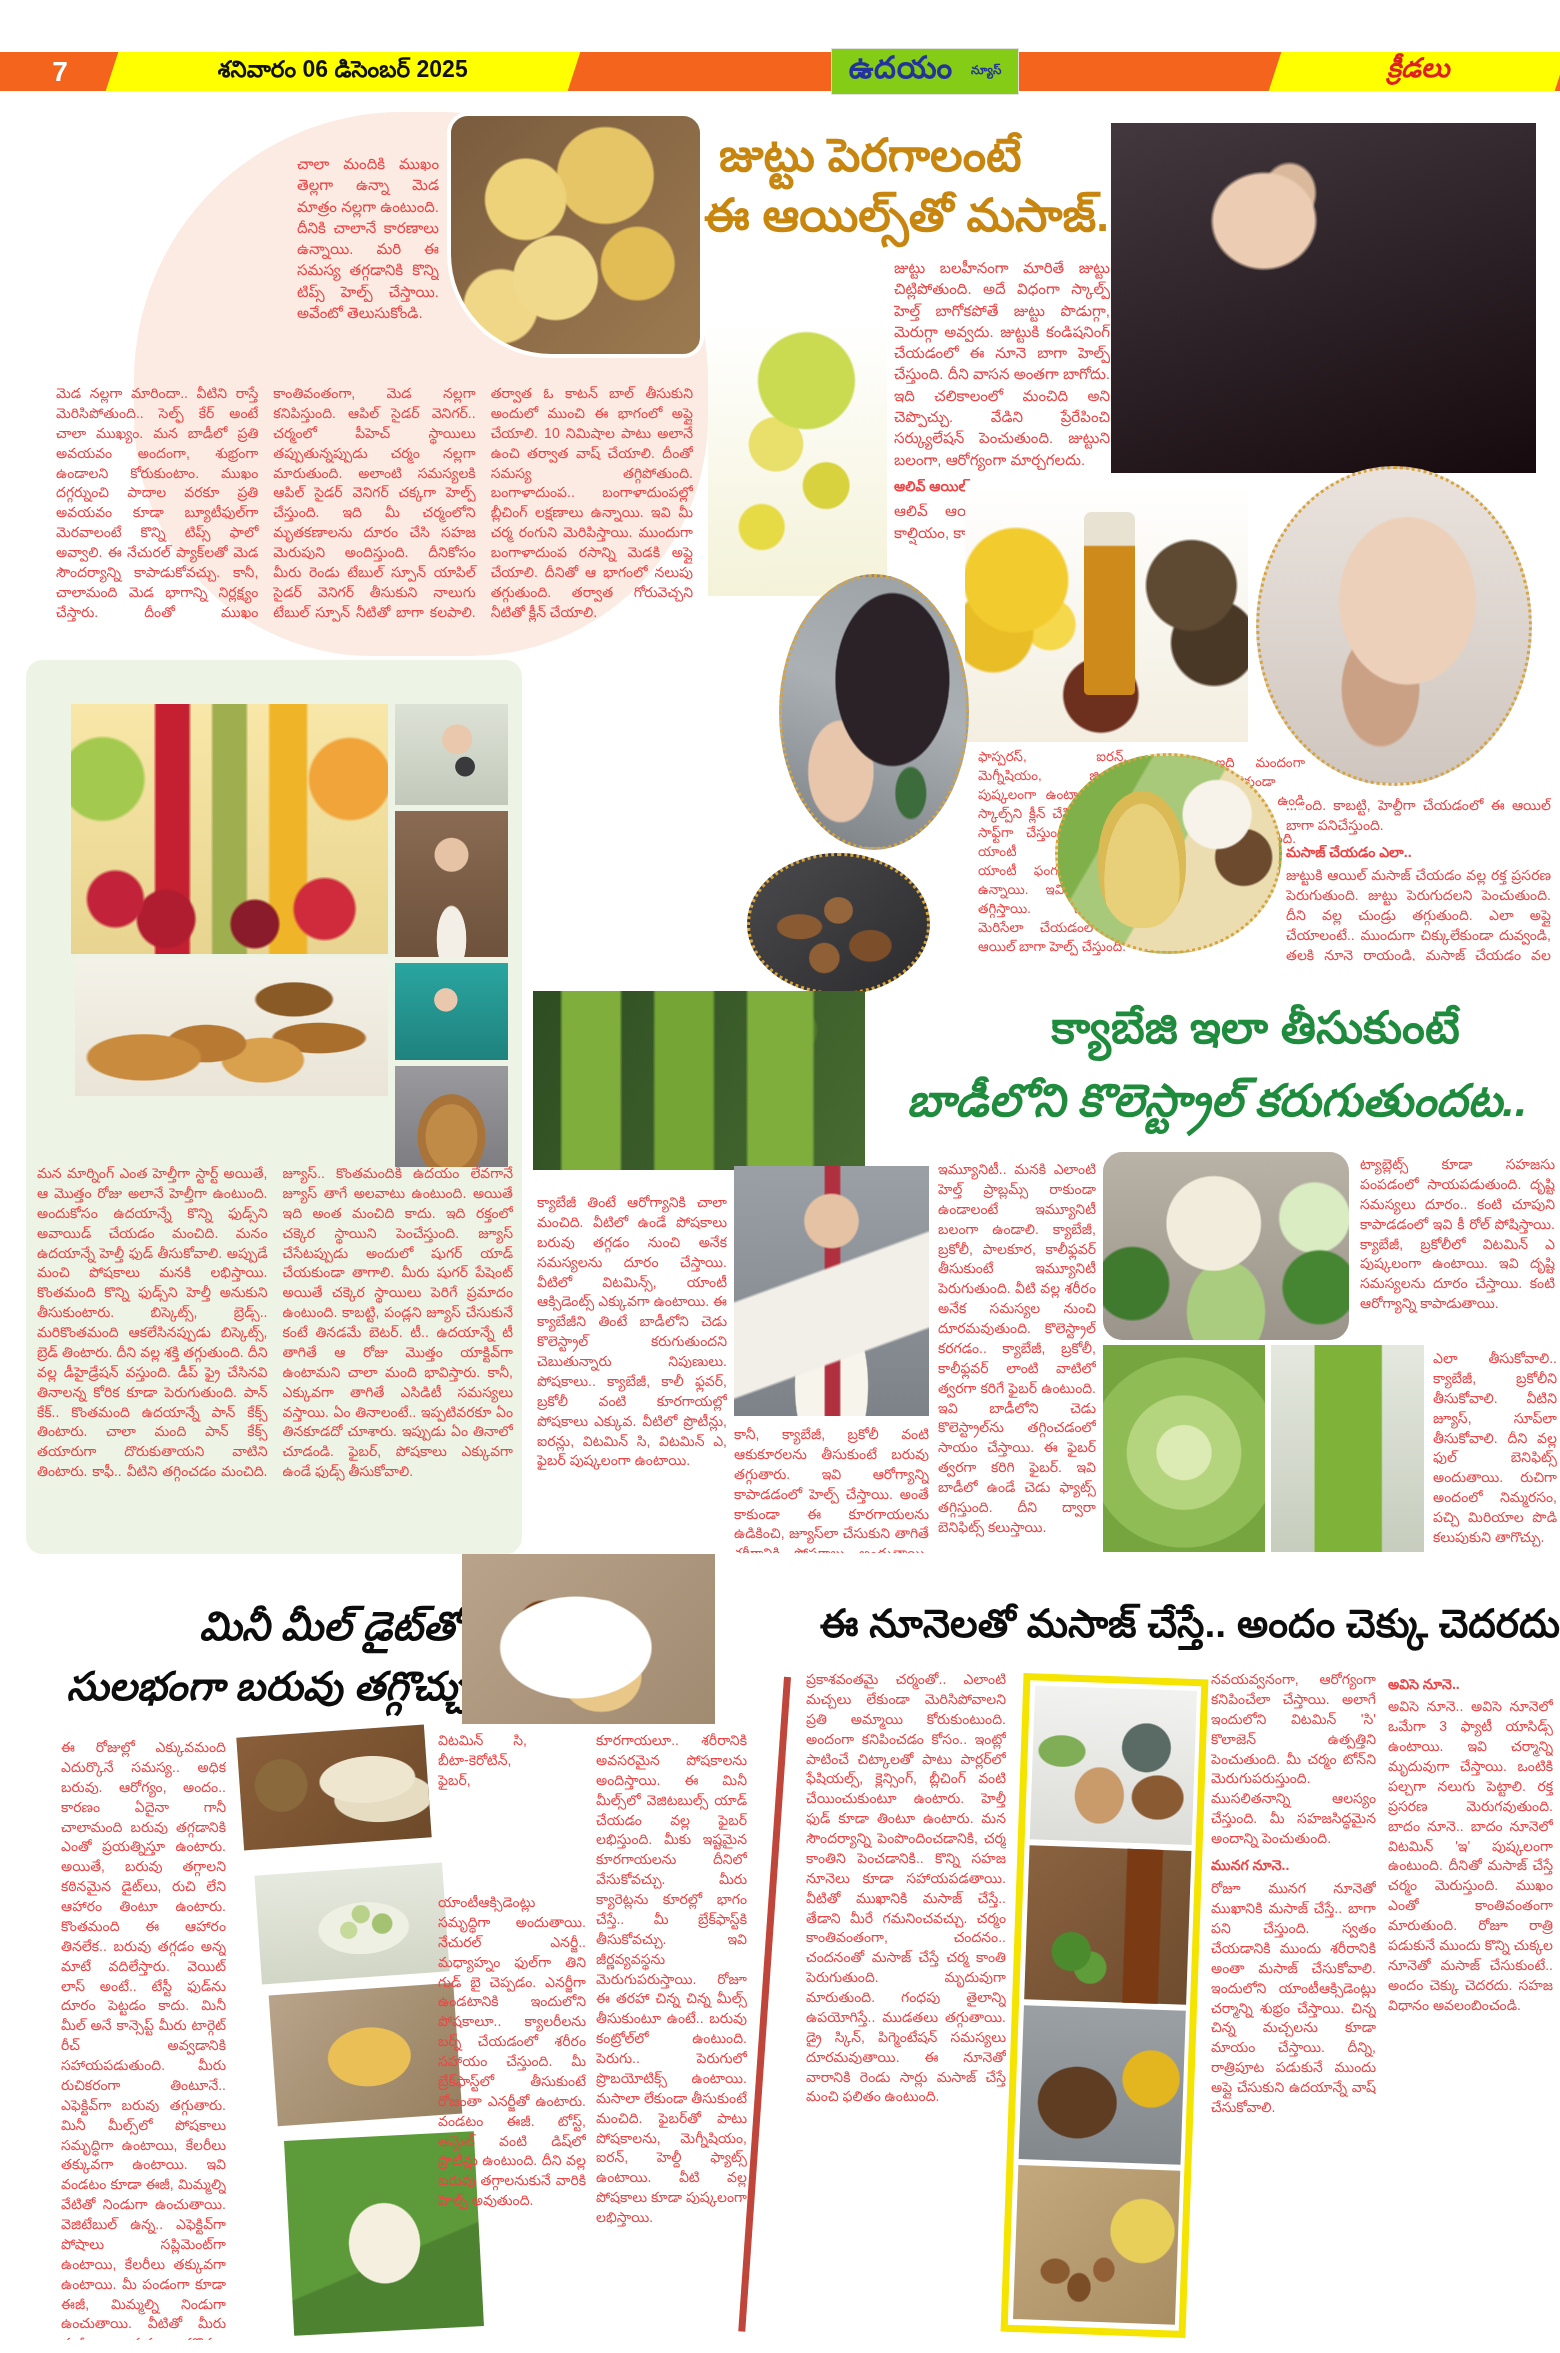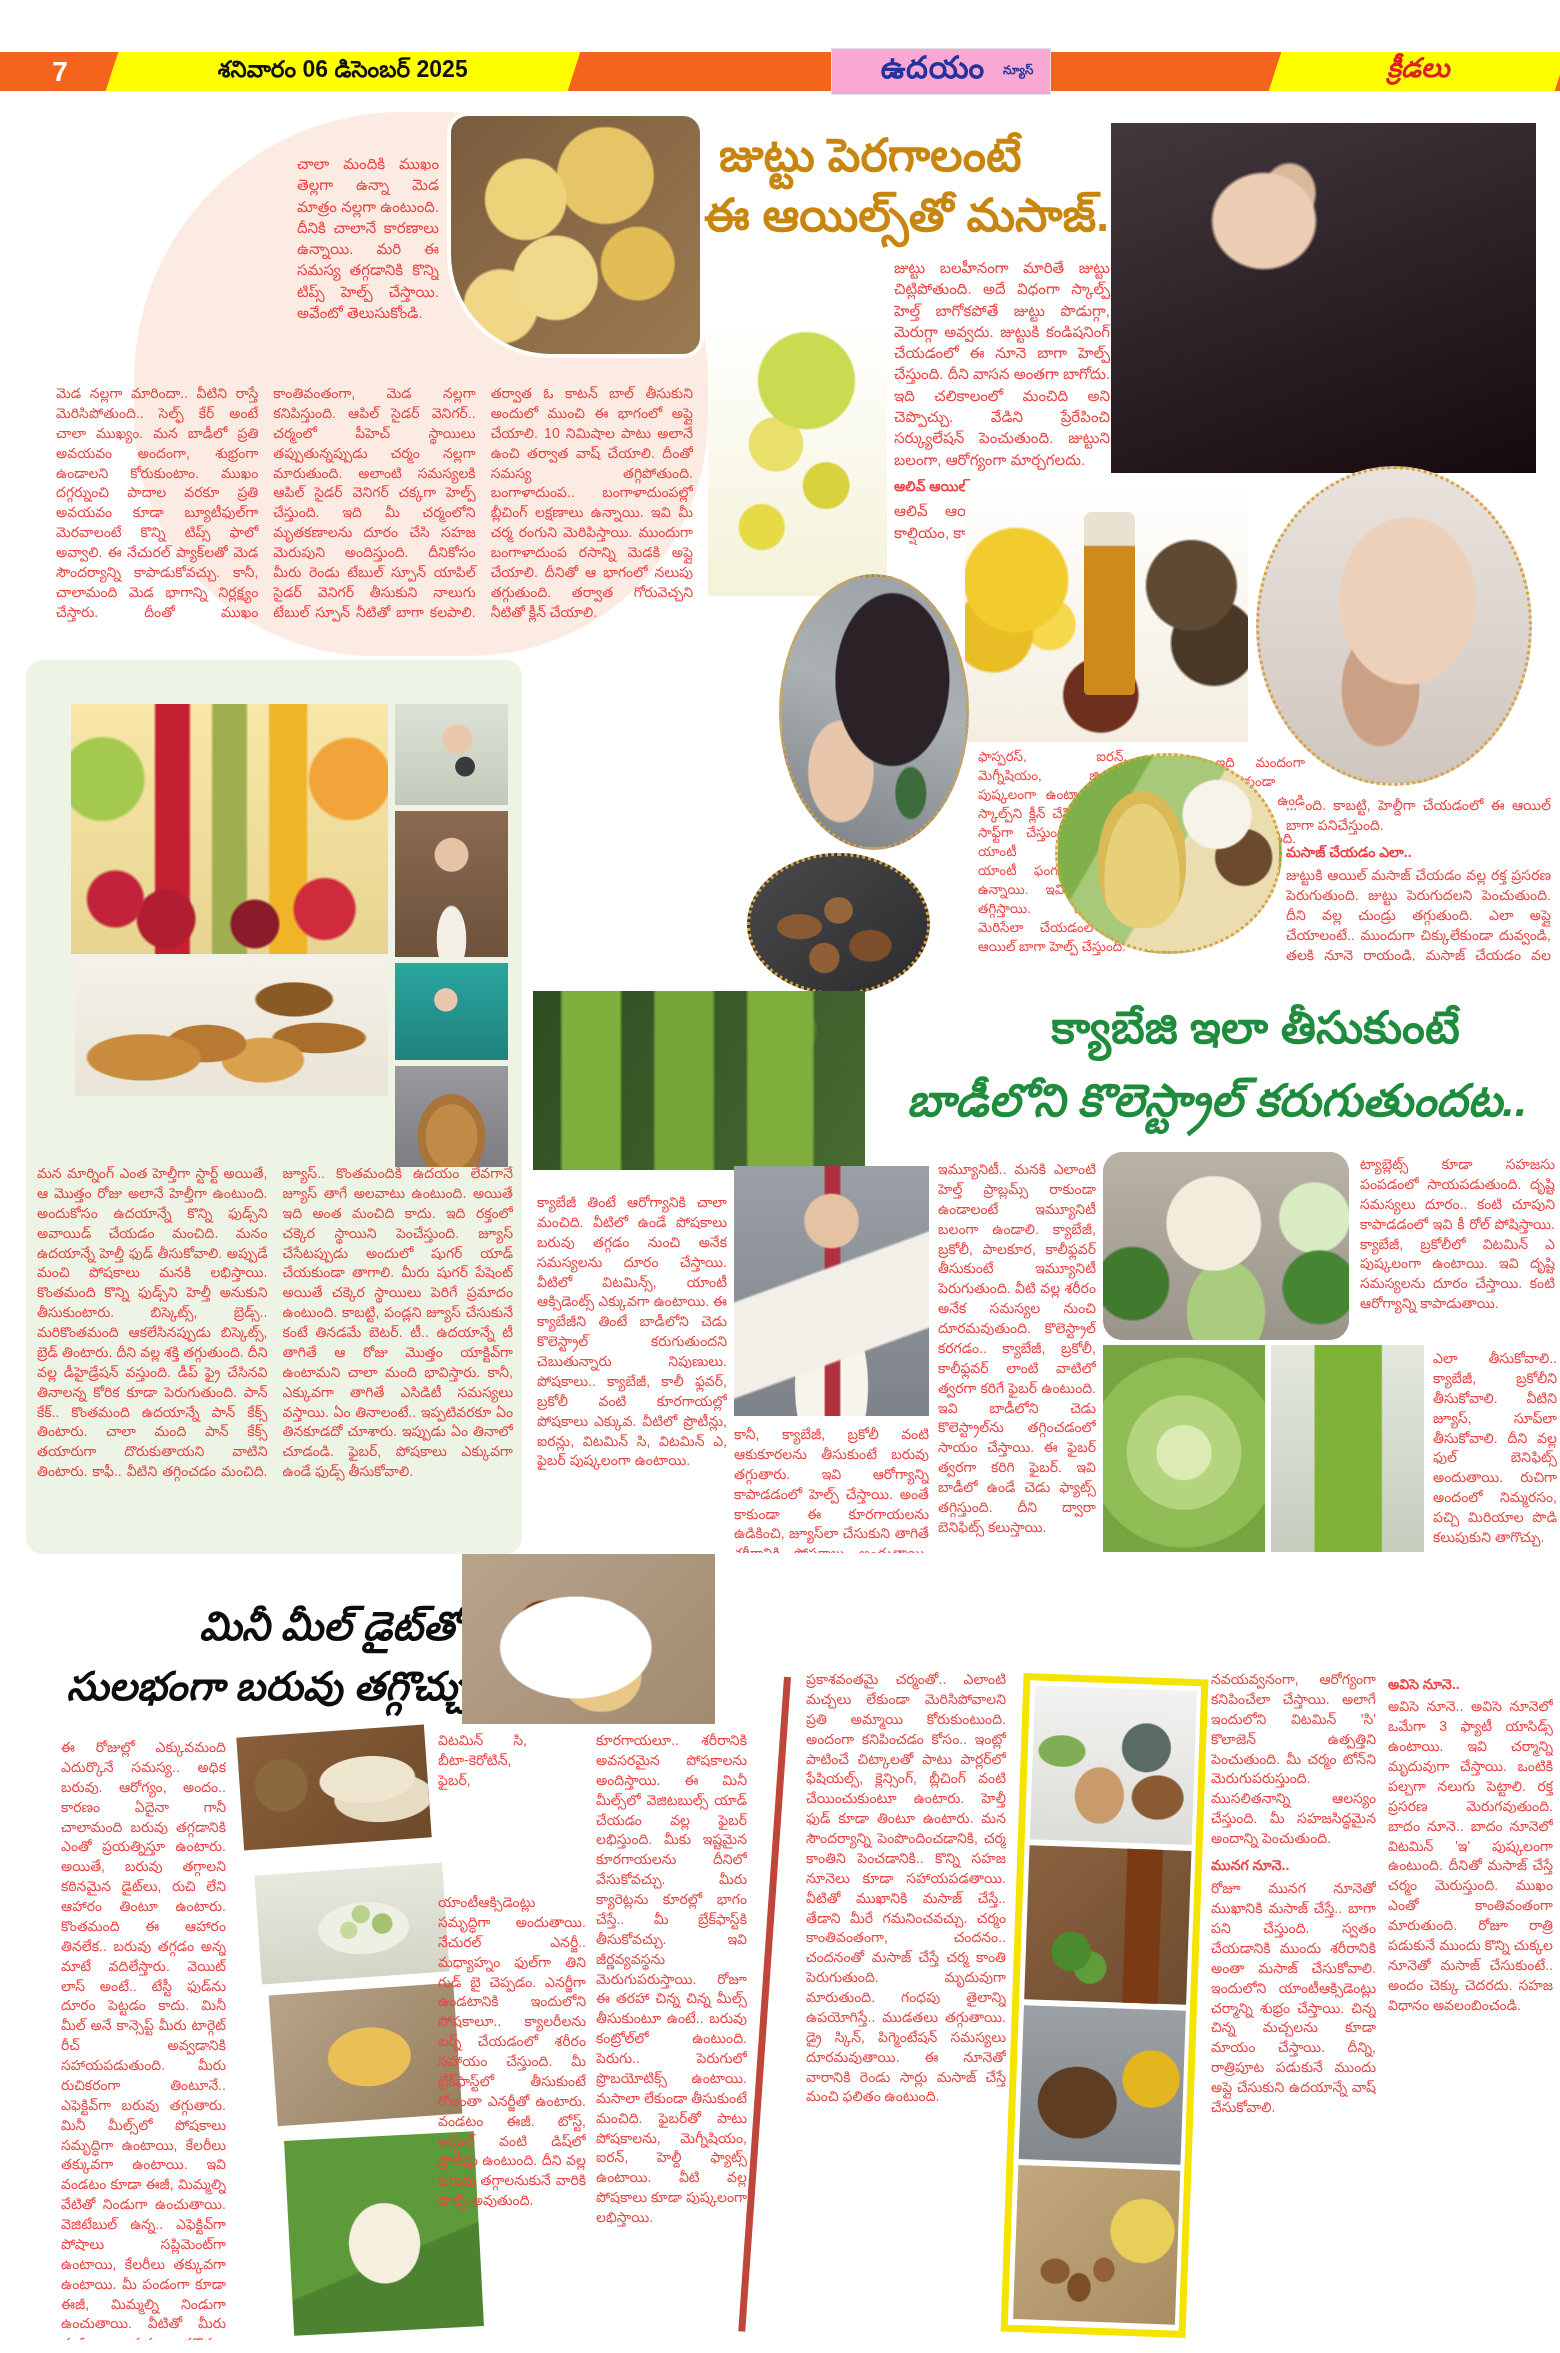--- a/index.html
+++ b/index.html
@@ -21,21 +21,21 @@
 </head>
 <body>
 
 <div class="page">
 
   <div class="abs" style="left:0;top:52px;width:1561px;height:39px;background:#f4641d;"></div>
   <div class="abs" style="left:30px;top:55px;width:60px;height:34px;color:#fff;font-size:28px;font-weight:700;display:flex;align-items:center;justify-content:center;">7</div>
   <div class="abs skew" style="left:112px;top:52px;width:462px;height:39px;background:#ffff00;display:flex;align-items:center;justify-content:center;">
     <span class="unskew" style="font-size:23px;font-weight:700;color:#111;">శనివారం 06 డిసెంబర్ 2025</span>
   </div>
-  <div class="abs" style="left:831px;top:48px;width:186px;height:45px;background:#f9a8d4;display:flex;align-items:center;justify-content:center;gap:18px;border:0.7px solid #e0e0e0;padding-left:32px;">
+  <div class="abs" style="left:831px;top:48px;width:186px;height:45px;background:#84cc16;display:flex;align-items:center;justify-content:center;gap:18px;border:0.7px solid #e0e0e0;">
     <span style="color:#23339b;font-size:31px;font-weight:800;letter-spacing:0.7px;">ఉదయం</span>
     <span style="color:#23339b;font-size:12px;font-weight:700;">న్యూస్</span>
   </div>
   <div class="abs skew" style="left:1275px;top:52px;width:286px;height:39px;background:#ffff00;display:flex;align-items:center;justify-content:center;">
     <span class="unskew" style="font-size:27px;font-weight:800;color:#e02020;font-style:italic;">క్రీడలు</span>
   </div>
 
   <div class="abs" style="left:134px;top:112px;width:574px;height:544px;background:#fcebe2;border-radius:268px 268px 239px 239px;"></div>
 
 
@@ -240,20 +240,21 @@
        linear-gradient(135deg,#b9a38a,#96805f);"></div>
 
   <div class="ph" style="left:289px;top:2136px;width:190px;height:195px;transform:rotate(-3deg);background:
        radial-gradient(ellipse at 50% 55%, #f4efdf 0 26%, transparent 27%),
        linear-gradient(160deg,#5d9b3a 0 60%,#4c8230 61%);"></div>
 
   <div class="abs txt" style="left:438px;top:1731px;width:89px;height:142px;font-size:14px;">విటమిన్ సి, బీటా-కెరోటిన్, ఫైబర్,</div>
   <div class="abs txt" style="left:438px;top:1893px;width:148px;height:447px;font-size:14px;">యాంటీఆక్సిడెంట్లు సమృద్ధిగా అందుతాయి. నేచురల్ ఎనర్జీ.. మధ్యాహ్నం ఫుల్‌గా తిని గుడ్ బై చెప్పడం. ఎనర్జీగా ఉండటానికి ఇందులోని పోషకాలూ.. క్యాలరీలను బర్న్ చేయడంలో శరీరం సహాయం చేస్తుంది. మీ బ్రేక్‌ఫాస్ట్‌లో తీసుకుంటే రోజంతా ఎనర్జీతో ఉంటారు. వండటం ఈజీ. టోస్ట్, ఆమ్లెట్ వంటి డిష్‌లో ప్రొటీన్లు ఉంటుంది. దీని వల్ల బరువు తగ్గాలనుకునే వారికి హెల్ప్ అవుతుంది.</div>
   <div class="abs txt" style="left:596px;top:1731px;width:151px;height:610px;font-size:14px;">కూరగాయలూ.. శరీరానికి అవసరమైన పోషకాలను అందిస్తాయి. ఈ మినీ మీల్స్‌లో వెజిటబుల్స్ యాడ్ చేయడం వల్ల ఫైబర్ లభిస్తుంది. మీకు ఇష్టమైన కూరగాయలను దీనిలో వేసుకోవచ్చు. మీరు క్యారెట్లను కూరల్లో భాగం చేస్తే.. మీ బ్రేక్‌ఫాస్ట్‌కి తీసుకోవచ్చు. ఇవి జీర్ణవ్యవస్థను మెరుగుపరుస్తాయి. రోజూ ఈ తరహా చిన్న చిన్న మీల్స్ తీసుకుంటూ ఉంటే.. బరువు కంట్రోల్‌లో ఉంటుంది. పెరుగు.. పెరుగులో ప్రొబయోటిక్స్ ఉంటాయి. మసాలా లేకుండా తీసుకుంటే మంచిది. ఫైబర్‌తో పాటు పోషకాలను, మెగ్నీషియం, ఐరన్, హెల్దీ ఫ్యాట్స్ ఉంటాయి. వీటి వల్ల పోషకాలు కూడా పుష్కలంగా లభిస్తాయి.</div>
 
+  <div class="abs hl-black" style="left:760px;top:1602px;width:800px;font-size:39px;">ఈ నూనెలతో మసాజ్ చేస్తే.. అందం చెక్కు చెదరదు</div>
 
   <div class="abs" style="left:784px;top:1677px;width:6.7px;height:656px;background:#c0453a;transform:rotate(4deg);transform-origin:top center;"></div>
 
   <div class="abs txt" style="left:806px;top:1670px;width:200px;height:669px;font-size:14px;">ప్రకాశవంతమై చర్మంతో.. ఎలాంటి మచ్చలు లేకుండా మెరిసిపోవాలని ప్రతి అమ్మాయి కోరుకుంటుంది. అందంగా కనిపించడం కోసం.. ఇంట్లో పాటించే చిట్కాలతో పాటు పార్లర్‌లో ఫేషియల్స్, క్లెన్సింగ్, బ్లీచింగ్ వంటి చేయించుకుంటూ ఉంటారు. హెల్తీ ఫుడ్ కూడా తింటూ ఉంటారు. మన సౌందర్యాన్ని పెంపొందించడానికి, చర్మ కాంతిని పెంచడానికి.. కొన్ని సహజ నూనెలు కూడా సహాయపడతాయి. వీటితో ముఖానికి మసాజ్ చేస్తే.. తేడాని మీరే గమనించవచ్చు. చర్మం కాంతివంతంగా, చందనం.. చందనంతో మసాజ్ చేస్తే చర్మ కాంతి పెరుగుతుంది. మృదువుగా మారుతుంది. గంధపు తైలాన్ని ఉపయోగిస్తే.. ముడతలు తగ్గుతాయి. డ్రై స్కిన్, పిగ్మెంటేషన్ సమస్యలు దూరమవుతాయి. ఈ నూనెతో వారానికి రెండు సార్లు మసాజ్ చేస్తే మంచి ఫలితం ఉంటుంది.</div>
 
   <div class="abs" style="left:1012px;top:1676px;width:185px;height:659px;border:7.5px solid #f5e400;transform:rotate(2deg);background:#ffffff;box-sizing:border-box;display:flex;flex-direction:column;gap:6px;padding:4.5px;">
     <div class="abs" style="position:relative;width:100%;height:154px;background:
          radial-gradient(ellipse at 42% 70%, #c99b6a 0 18%, transparent 19%),
          radial-gradient(circle at 70% 38%, #5a6b66 0 16%, transparent 17%),
          radial-gradient(ellipse at 78% 70%, #8a5a33 0 14%, transparent 15%),

